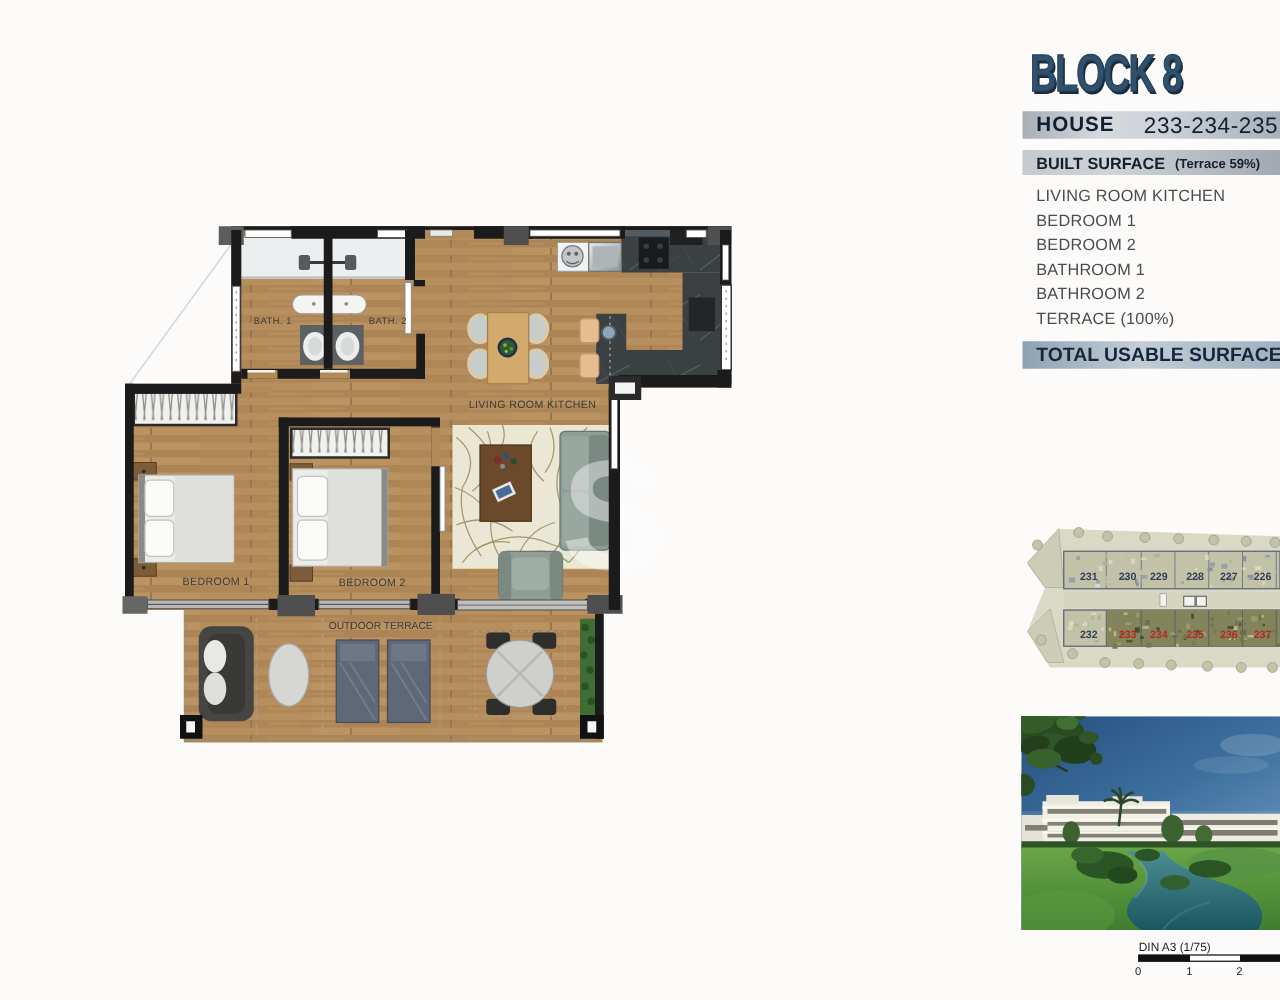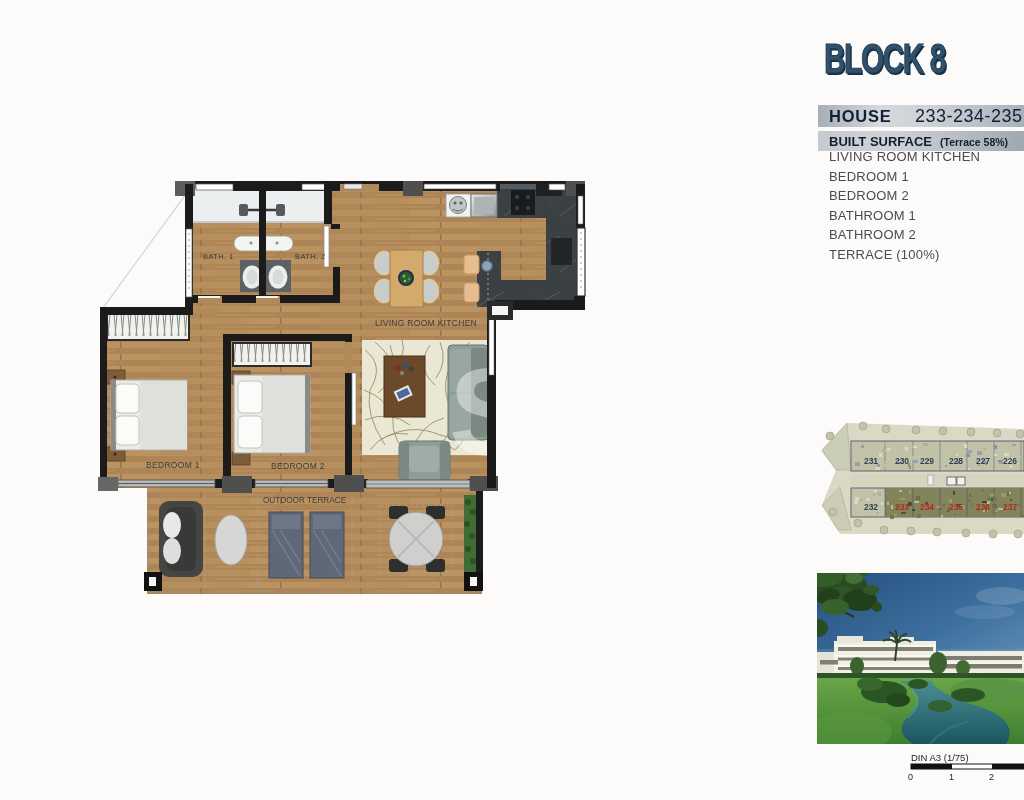--- a/index.html
+++ b/index.html
@@ -646,27 +646,30 @@
 <text x="908" y="780">0</text>
         <text x="949" y="780">1</text>
         <text x="989" y="780">2</text>
 </g>
 </svg>
 
 <div style="position:absolute;left:824px;top:35px;width:202px;">
 <div style="font-size:42px;font-weight:bold;color:#30506b;transform:scaleX(0.71);transform-origin:left;letter-spacing:-2px;text-shadow:2px 2px 0 #182c40;-webkit-text-stroke:1px #24405a;">BLOCK 8</div>
 </div>
 
-<div class="bar" style="left:818px;top:89px;width:206px;height:22px;background:linear-gradient(90deg,#a8aeb6 0%,#d6d9dd 30%,#cdd1d6 55%,#a8b1bb 100%);margin-top:16px;">
+<div class="bar" style="left:818px;top:89px;width:206px;height:22px;background:linear-gradient(90deg,#a8aeb6 0%,#d6d9dd 30%,#cdd1d6 55%,#a8b1bb 100%);">
 <span style="position:absolute;left:11px;top:2px;font-size:16.5px;font-weight:bold;color:#101f33;letter-spacing:0.8px;">HOUSE</span>
 <span style="position:absolute;left:97px;top:1px;font-size:18px;font-weight:normal;color:#101f33;letter-spacing:0.5px;">233-234-235</span>
 </div>
 
-<div class="bar" style="left:818px;top:120px;width:206px;height:20px;background:linear-gradient(90deg,#c6cacf 0%,#cfd3d7 35%,#a0a8b2 100%);margin-top:11px;">
+<div class="bar" style="left:818px;top:120px;width:206px;height:20px;background:linear-gradient(90deg,#c6cacf 0%,#cfd3d7 35%,#a0a8b2 100%);">
 <span style="position:absolute;left:11px;top:2.5px;font-size:13px;font-weight:bold;color:#14202e;">BUILT SURFACE</span>
-<span style="position:absolute;left:122px;top:5px;font-size:10.5px;font-weight:bold;color:#14202e;">(Terrace 58%)</span>
+<span style="position:absolute;left:122px;top:5px;font-size:10.5px;font-weight:bold;color:#14202e;">(Terrace 59%)</span>
 </div>
 
 <div style="position:absolute;left:829px;top:147px;font-size:13px;color:#4c4c4c;line-height:19.6px;letter-spacing:0.2px;">
 LIVING ROOM KITCHEN<br>BEDROOM 1<br>BEDROOM 2<br>BATHROOM 1<br>BATHROOM 2<br>TERRACE (100%)
 </div>
 
+<div class="bar" style="left:818px;top:273px;width:206px;height:22px;background:linear-gradient(90deg,#8fa2b2 0%,#c2cdd5 45%,#9fb0bf 100%);">
+<span style="position:absolute;left:11px;top:3px;font-size:15.5px;font-weight:bold;color:#14273c;">TOTAL USABLE SURFACE</span>
 </div>
+</div>
 
 </body></html>

